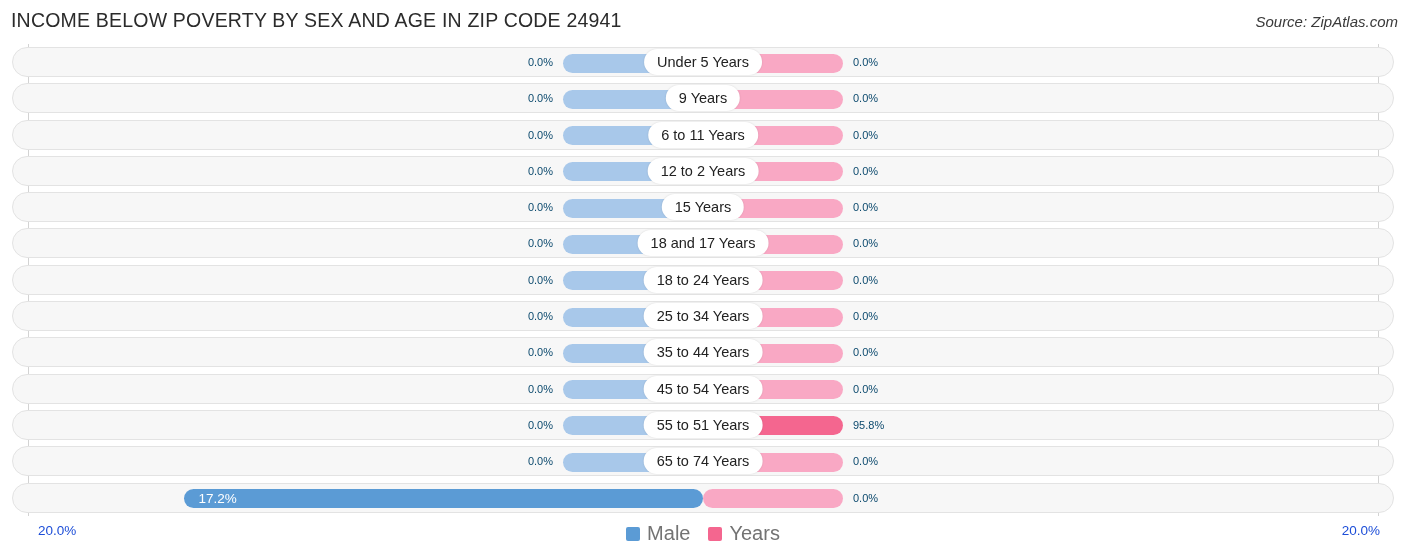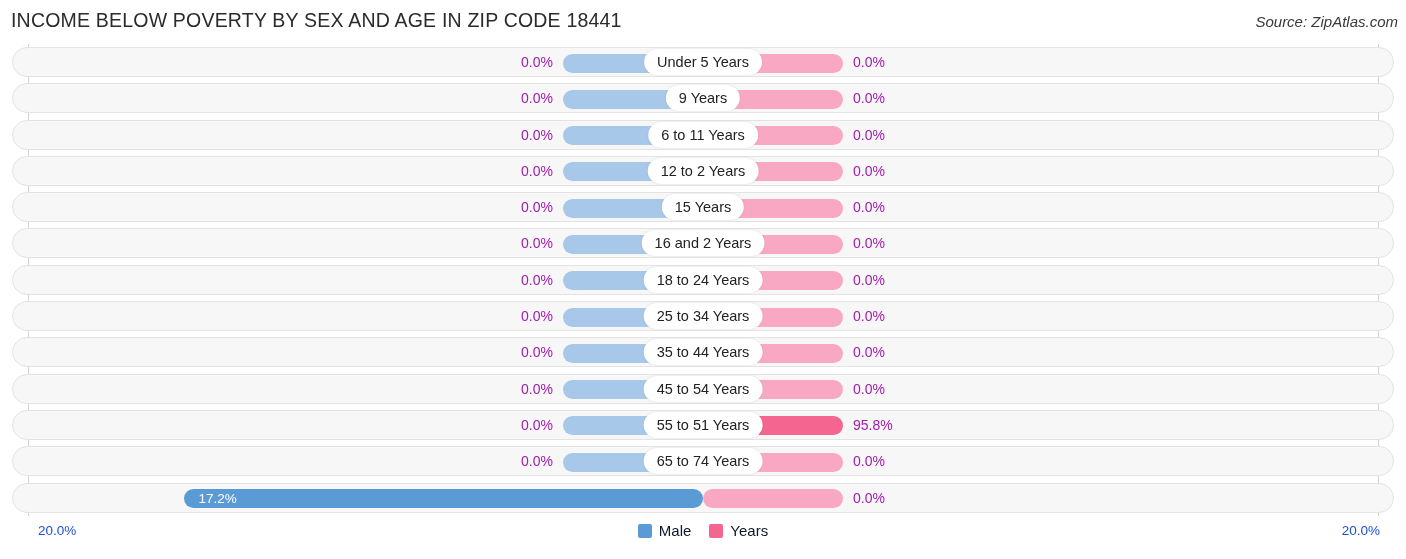--- a/index.html
+++ b/index.html
@@ -92,22 +92,22 @@
   }
   .bar.male   { background: #a8c8ea; }
   .bar.female { background: #f9a8c4; }
   .bar.male.hi   { background: #5b9bd5; }
   .bar.female.hi { background: #f4668f; }
 
   
   .val {
     position: absolute;
     top: 9px;
-    font-size: 14px;
-    color: #a21caf;
+    font-size: 11px;
+    color: #0c4a6e;
     white-space: nowrap;
     line-height: 19px;
   }
   .val.left  { text-align: right; }
   .val.right { text-align: left; }
   .val.inside {
     color: #ffffff;
     font-size: 13.5px;
   }
 
@@ -163,29 +163,29 @@
   }
   .swatch {
     width: 14px;
     height: 14px;
     border-radius: 2px;
     display: inline-block;
   }
   .swatch.male   { background: #5b9bd5; }
   .swatch.female { background: #f4668f; }
   .legend-text {
-    font-size: 15px;
-    color: #0f172a;
+    font-size: 20px;
+    color: #737373;
   }
 </style>
 </head>
 <body>
 
 <div class="header">
-  <div class="chart-title">INCOME BELOW POVERTY BY SEX AND AGE IN ZIP CODE 18441</div>
+  <div class="chart-title">INCOME BELOW POVERTY BY SEX AND AGE IN ZIP CODE 24941</div>
   <div class="source">Source: ZipAtlas.com</div>
 </div>
 
 <div class="plot">
   <div class="axis-line left"></div>
   <div class="axis-line right"></div>
   <div class="rows" id="rows">
       <div class="row">
         <div class="row-track"></div>
         <div class="bar male" style="left: 563px; width: 140px;"></div>
@@ -225,21 +225,21 @@
         <div class="bar female" style="left: 703px; width: 140px;"></div>
         <div class="val right" style="left: 853px;">0.0%</div>
         <div class="center-label" style="left: 703px;">15 Years</div>
       </div>
       <div class="row">
         <div class="row-track"></div>
         <div class="bar male" style="left: 563px; width: 140px;"></div>
         <div class="val left" style="left: 497px; width: 56px;">0.0%</div>
         <div class="bar female" style="left: 703px; width: 140px;"></div>
         <div class="val right" style="left: 853px;">0.0%</div>
-        <div class="center-label" style="left: 703px;">16 and 2 Years</div>
+        <div class="center-label" style="left: 703px;">18 and 17 Years</div>
       </div>
       <div class="row">
         <div class="row-track"></div>
         <div class="bar male" style="left: 563px; width: 140px;"></div>
         <div class="val left" style="left: 497px; width: 56px;">0.0%</div>
         <div class="bar female" style="left: 703px; width: 140px;"></div>
         <div class="val right" style="left: 853px;">0.0%</div>
         <div class="center-label" style="left: 703px;">18 to 24 Years</div>
       </div>
       <div class="row">

